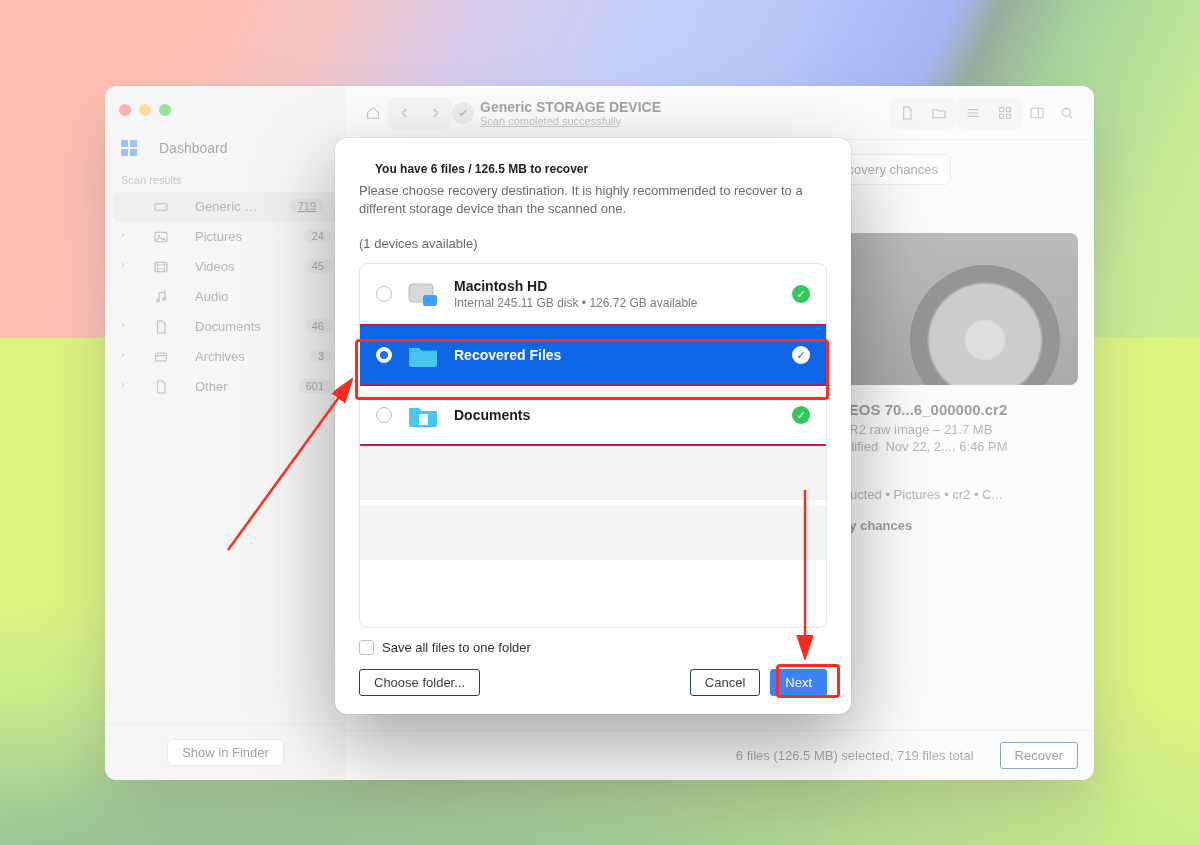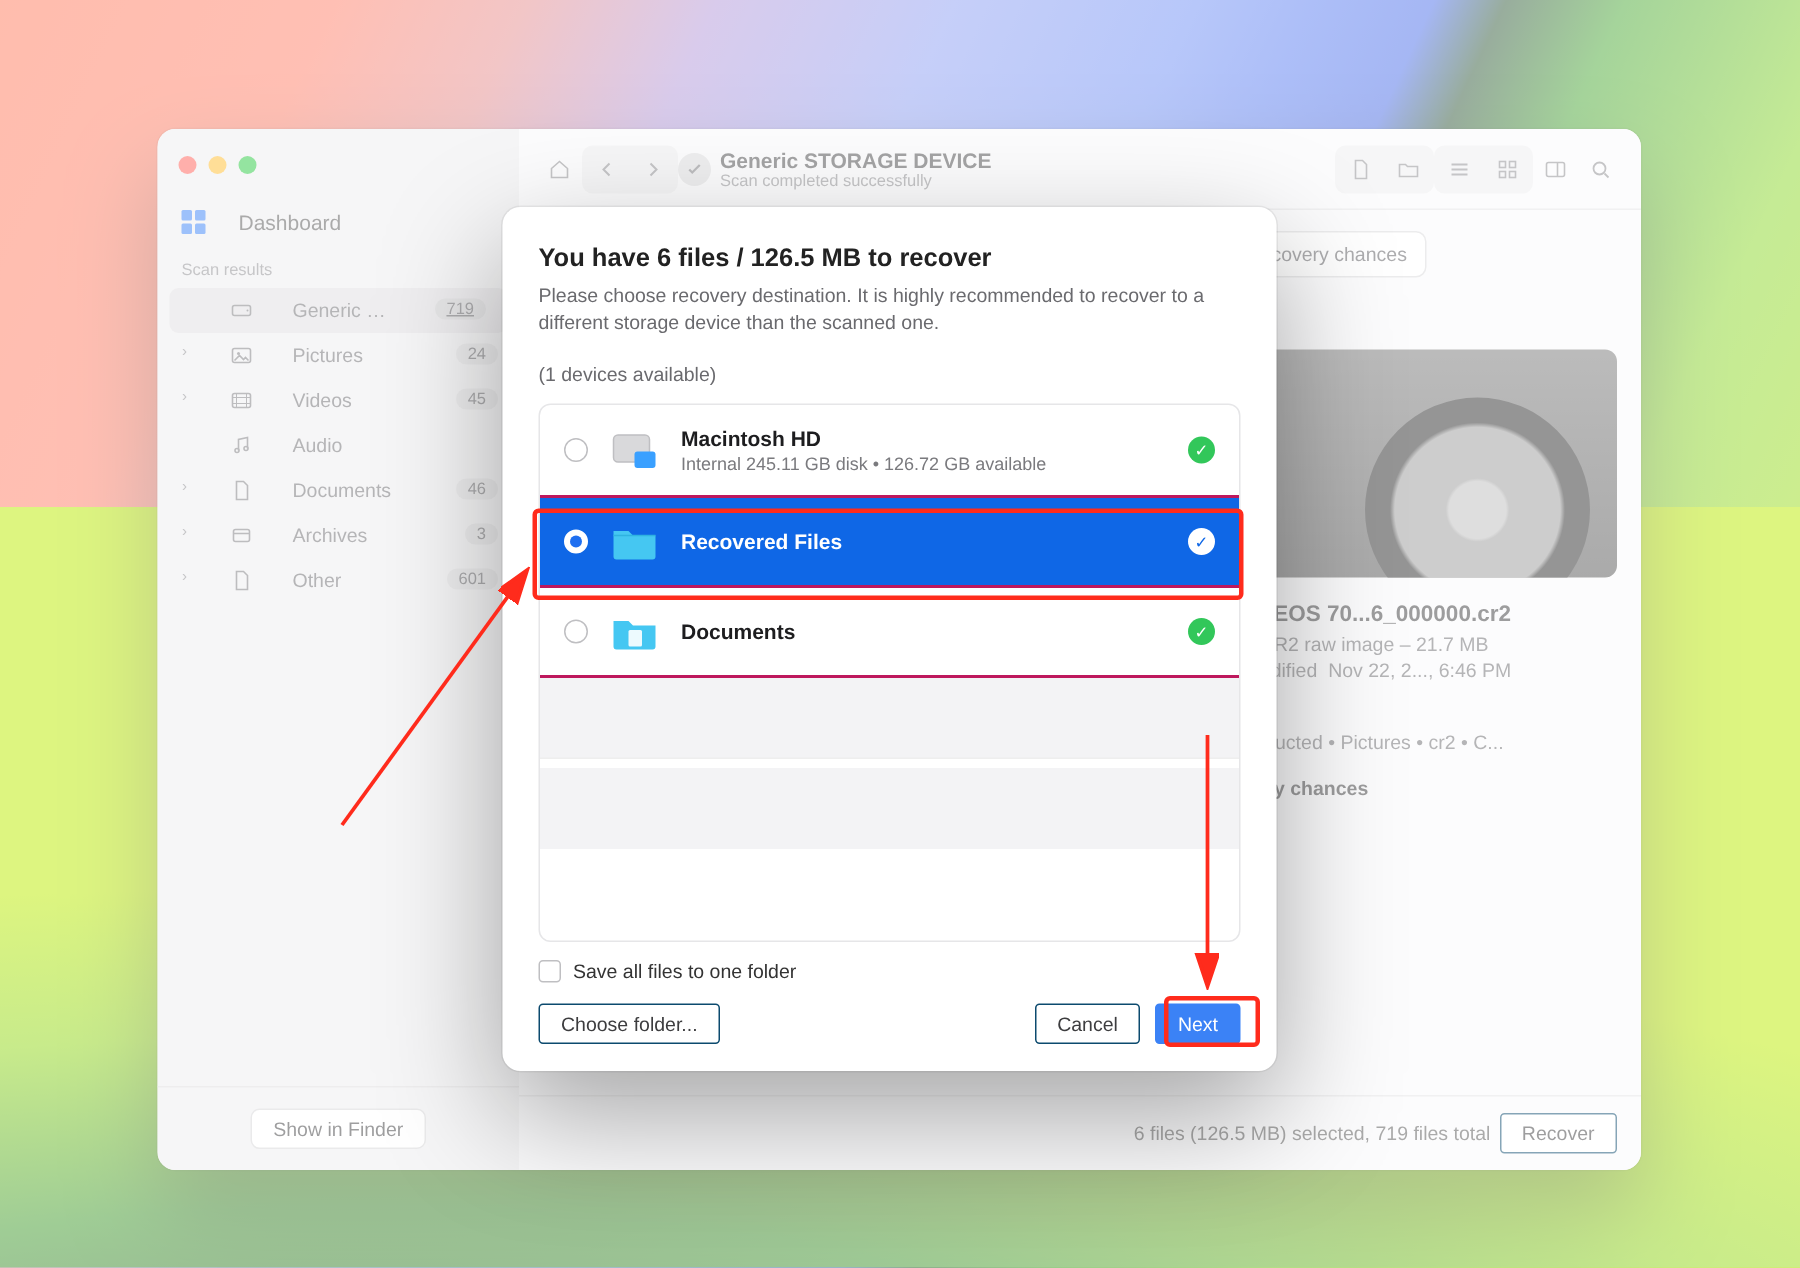--- a/index.html
+++ b/index.html
@@ -75,21 +75,21 @@
   height: 54px; display: flex; align-items: center; padding: 0 12px; gap: 0;
   border-bottom: 1px solid #e2e2e4;
 }
 .tb-btn {
   width: 30px; height: 28px; border-radius: 6px; display: inline-flex;
   align-items: center; justify-content: center; color: #7a7a7e;
 }
 .tb-group { display: flex; align-items: center; background: #ededef; border-radius: 7px; padding: 2px; }
 .tb-title { margin-left: 6px; }
 .tb-title .t1 { font-size: 14px; font-weight: 600; color: #48484a; }
-.tb-title .t2 { font-size: 11px; color: #8b8b8f; }
+.tb-title .t2 { font-size: 11px; color: #8b8b8f; text-decoration: underline; }
 .tb-spacer { flex: 1; }
 .tb-icons { display: flex; gap: 2px; background: #ededef; border-radius: 7px; padding: 2px; }
 
 .content { flex: 1; padding: 14px 16px 0 16px; display: flex; gap: 16px; overflow: hidden; }
 .content-left { flex: 1; }
 .content-right { width: 280px; }
 .tab { display: inline-flex; align-items: center; gap: 6px; font-size: 13px; color: #5a5a5e;
   border: 1px solid #d9d9db; border-radius: 7px; padding: 6px 12px; background: #fff; }
 .preview-box {
   margin-top: 48px; height: 152px; border-radius: 8px; background: #6a6a6a;
@@ -102,38 +102,38 @@
   border-radius: 50%;
 }
 .info-block { margin-top: 16px; font-size: 13px; color: #6a6a6e; }
 .info-block .fname { font-weight: 600; color: #3a3a3c; font-size: 15px; margin-bottom: 4px; }
 .info-block .row { margin-top: 2px; }
 .info-block .sec { margin-top: 16px; }
 .info-block .sec-h { font-weight: 600; color: #3a3a3c; margin-bottom: 2px; }
 
 .footer {
   height: 50px; border-top: 1px solid #e2e2e4; display: flex; align-items: center;
-  padding: 0 16px; gap: 6px; font-size: 13px; color: #555;
+  padding: 0 16px; gap: 26px; font-size: 13px; color: #555;
 }
 .footer .sp { flex: 1; }
 .btn {
   background: #fff; border: 1px solid #0c4a6e; color: #3d3d3f;
   font-size: 13px; border-radius: 3px; padding: 5px 14px;
 }
 .btn-primary { background: #3b82f6; color: #fff; border-color: #3b82f6; }
 
 
 .modal {
   position: absolute; left: 335px; top: 138px; width: 516px; height: 576px;
   background: #fff; border-radius: 12px;
   box-shadow: 0 30px 80px rgba(0,0,0,0.35), 0 0 0 1px rgba(0,0,0,0.06);
   z-index: 5; padding: 24px 24px 18px 24px;
   display: flex; flex-direction: column;
 }
-.modal h2 { font-size: 17px; color: #222; margin-bottom: 6px; }
+.modal h2 { font-size: 12px; color: #222; margin-bottom: 6px; margin-left: 16px; }
 .modal .sub { font-size: 13px; color: #6a6a6e; line-height: 1.4; }
 .modal .choose-row {
   display: flex; align-items: baseline; margin-top: 18px; font-size: 13px;
 }
 .modal .choose-row .lab { font-weight: 600; color: #222; flex: 1; }
 .modal .choose-row .avail { color: #6a6a6e; }
 .dest-list {
   margin-top: 12px; border: 1px solid #e6e6e8; border-radius: 8px; overflow: hidden;
   flex: 1;
 }

